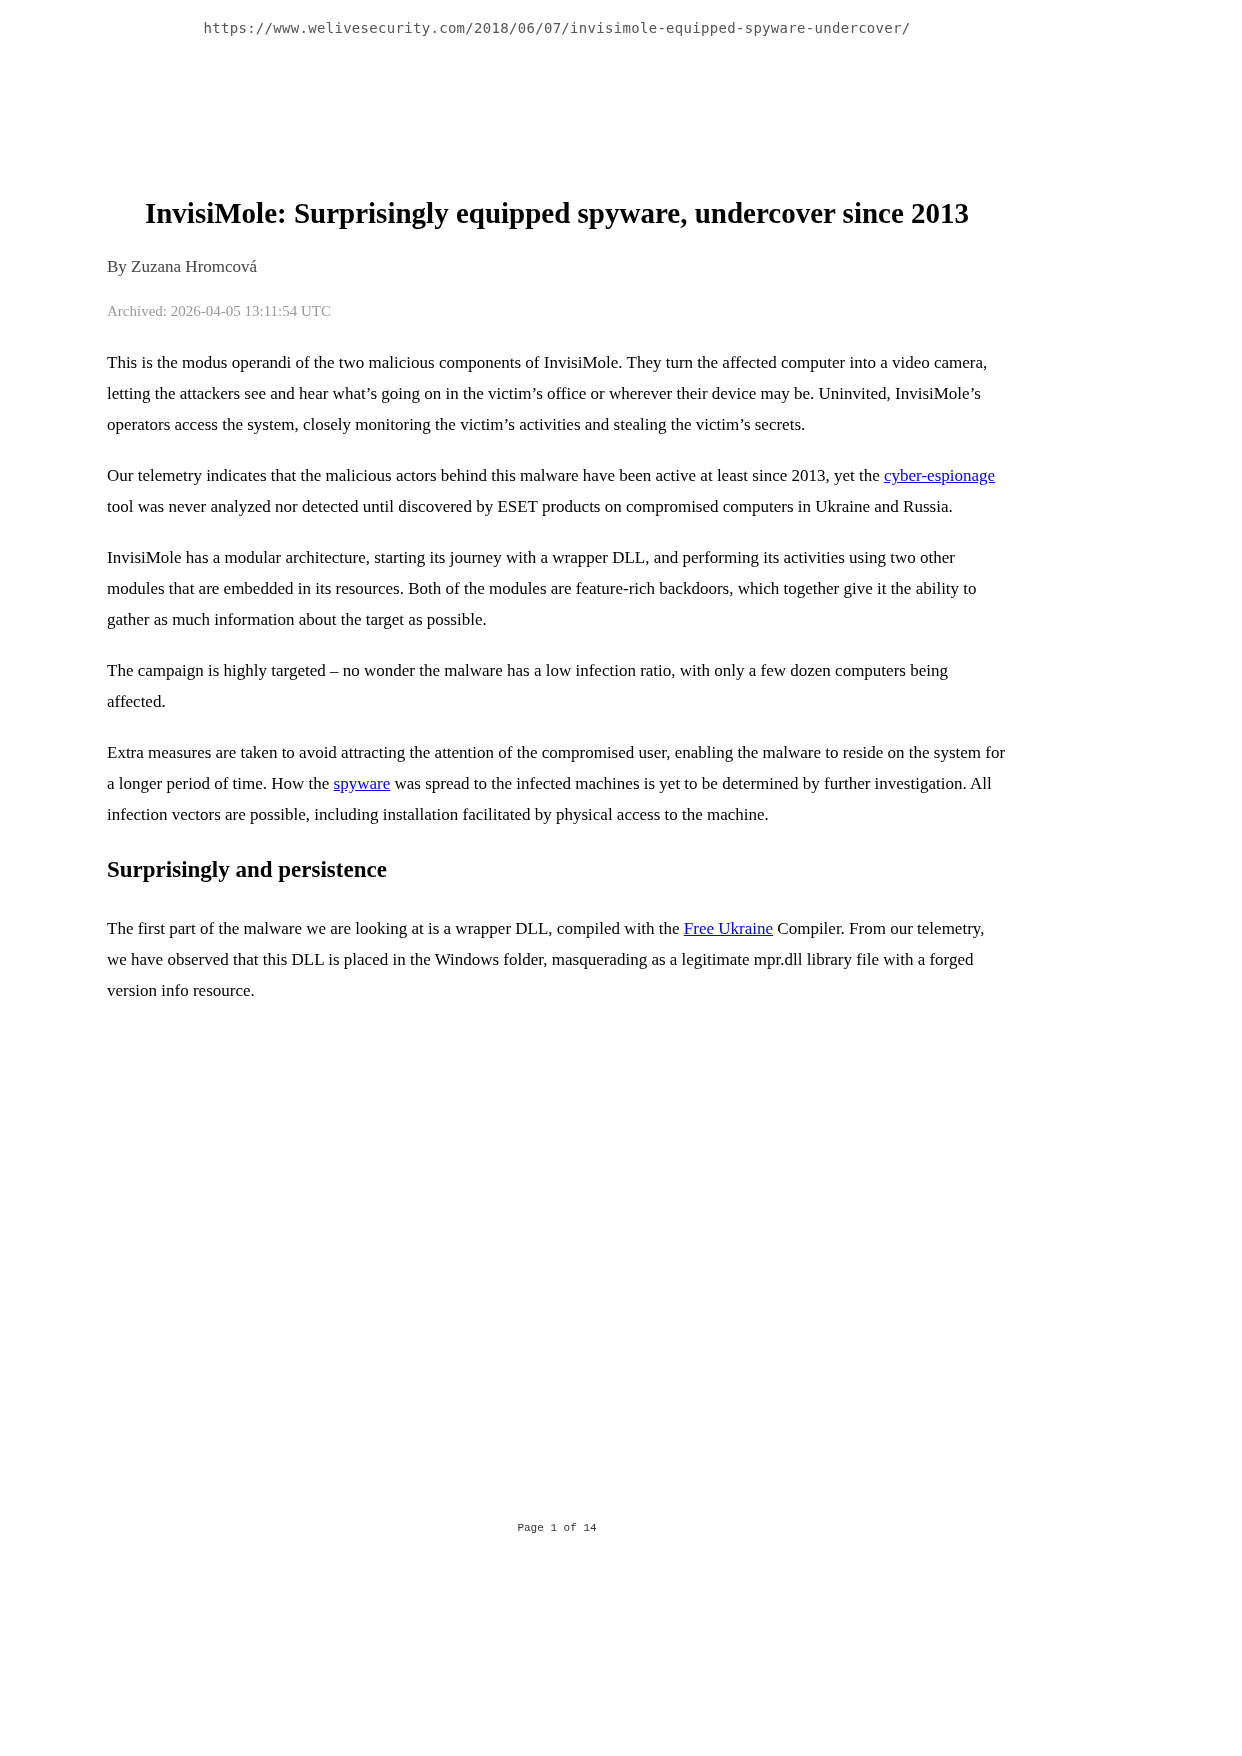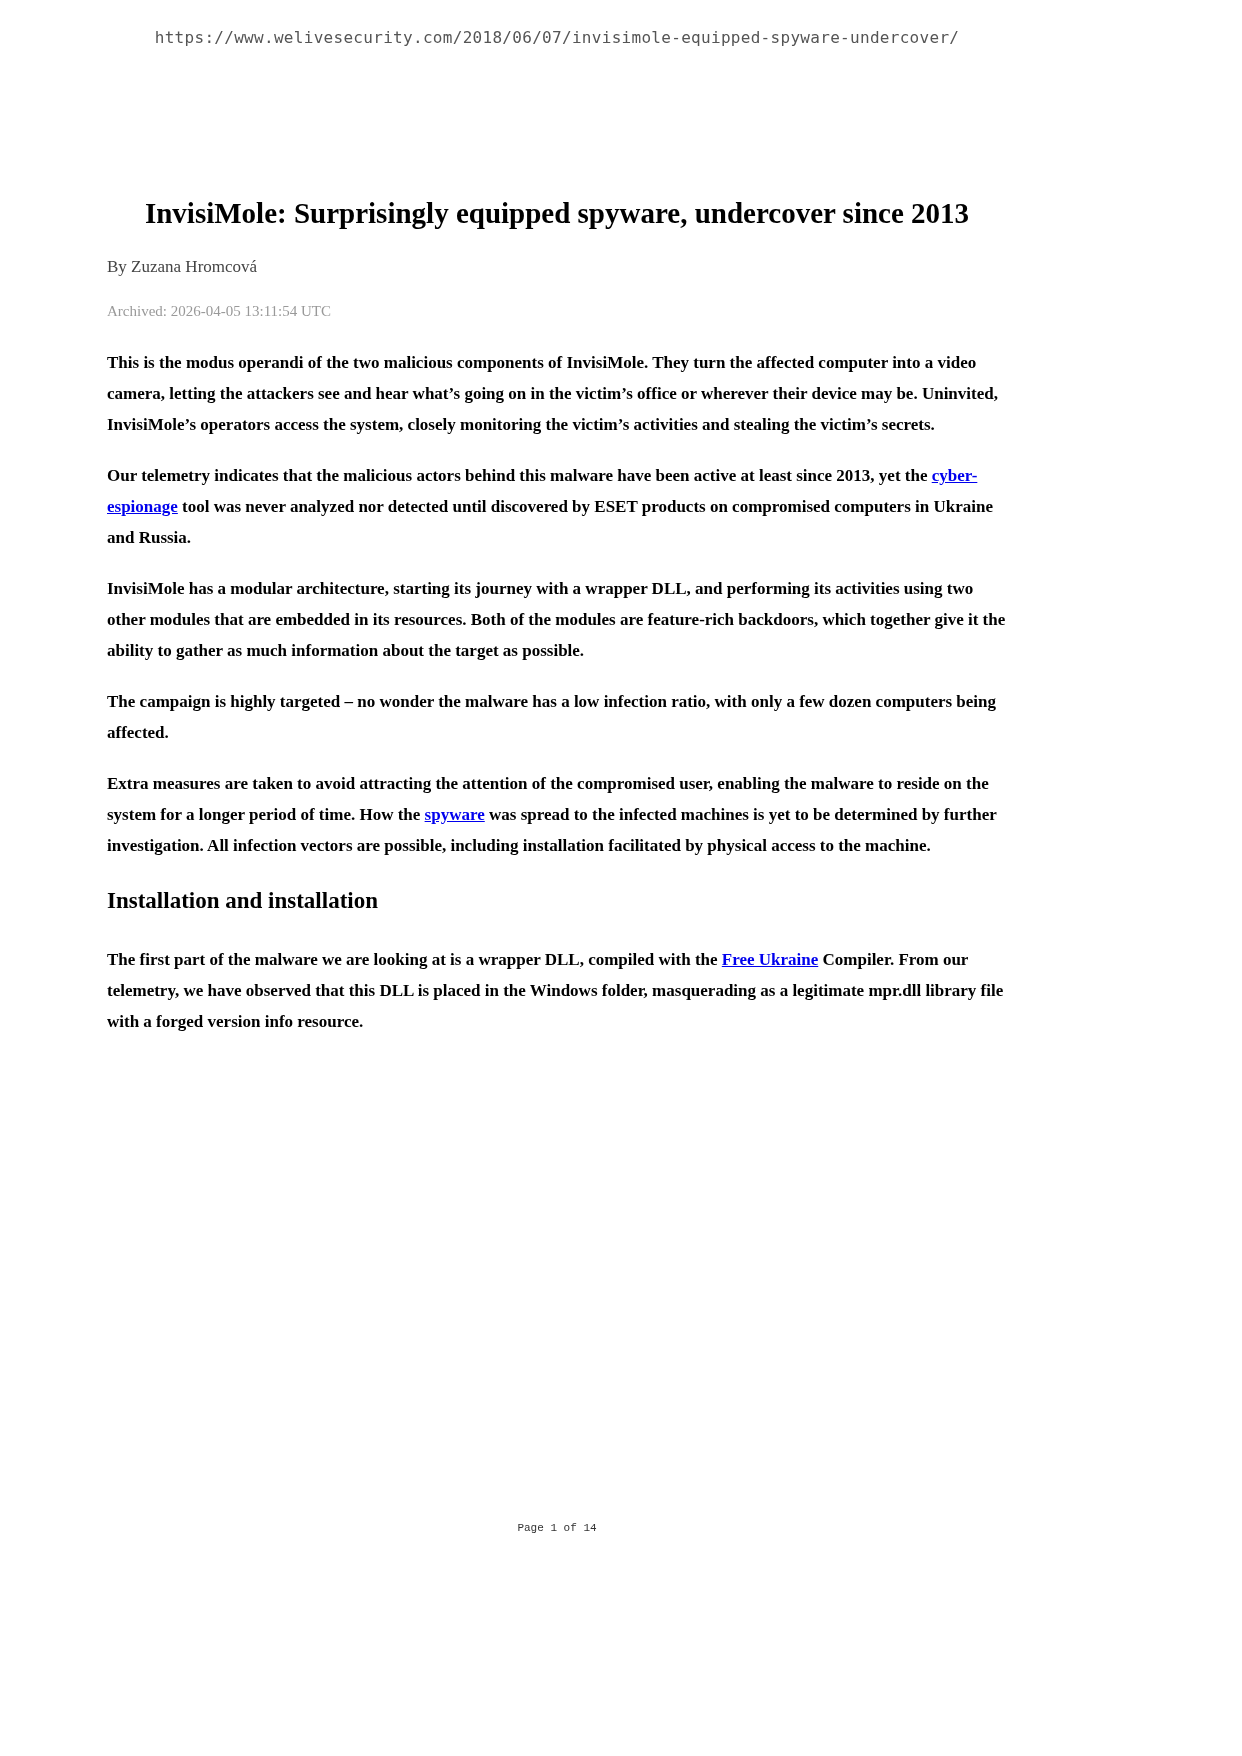--- a/index.html
+++ b/index.html
@@ -8,26 +8,26 @@
     position: relative;
     width: 1242px;
     height: 1756px;
     background: var(--color-background, #ffffff);
     font-family: "Liberation Serif", serif;
     color: var(--color-text, #000000);
     overflow: hidden;
   }
   .url-header {
     position: absolute;
-    top: 28px;
+    top: 20px;
     left: 107px;
     width: 900px;
     text-align: center;
     font-family: "DejaVu Sans Mono", monospace;
-    font-size: 16px;
+    font-size: 14px;
     letter-spacing: 0.3px;
     color: var(--color-url_header, #555555);
   }
   .content {
     position: absolute;
     top: 196px;
     left: 107px;
     width: 900px;
   }
   h1.title {
@@ -50,21 +50,20 @@
     font-size: 15px;
     line-height: 18px;
     color: var(--color-archived, #999999);
   }
   p.body {
     margin: 20px 0 0 0;
     font-size: 17px;
     line-height: 31px;
     color: var(--color-text, #000000);
     text-align: left;
-    font-weight: bold;
   }
   p.body.first { margin-top: 27px; }
   h2.section-heading {
     margin: 26px 0 29px 0;
     font-size: 23px;
     line-height: 28px;
     font-weight: bold;
     color: var(--color-text, #000000);
     font-family: "Liberation Serif", serif;
   }
@@ -102,21 +101,21 @@
     <p class="body first"><span>This is the modus operandi of the two malicious components of InvisiMole. They turn the affected computer into a video camera, letting the attackers see and hear what’s going on in the victim’s office or wherever their device may be. Uninvited, InvisiMole’s operators access the system, closely monitoring the victim’s activities and stealing the victim’s secrets.</span></p>
 
     <p class="body"><span>Our telemetry indicates that the malicious actors behind this malware have been active at least since 2013, yet the </span><a href="#" class="link">cyber-espionage</a><span> tool was never analyzed nor detected until discovered by ESET products on compromised computers in Ukraine and Russia.</span></p>
 
     <p class="body"><span>InvisiMole has a modular architecture, starting its journey with a wrapper DLL, and performing its activities using two other modules that are embedded in its resources. Both of the modules are feature-rich backdoors, which together give it the ability to gather as much information about the target as possible.</span></p>
 
     <p class="body"><span>The campaign is highly targeted – no wonder the malware has a low infection ratio, with only a few dozen computers being affected.</span></p>
 
     <p class="body"><span>Extra measures are taken to avoid attracting the attention of the compromised user, enabling the malware to reside on the system for a longer period of time. How the </span><a href="#" class="link">spyware</a><span> was spread to the infected machines is yet to be determined by further investigation. All infection vectors are possible, including installation facilitated by physical access to the machine.</span></p>
 
-    <h2 class="section-heading">Installation and installation</h2>
+    <h2 class="section-heading">Surprisingly and persistence</h2>
 
     <p class="body"><span>The first part of the malware we are looking at is a wrapper DLL, compiled with the </span><a href="#" class="link">Free Ukraine</a><span> Compiler. From our telemetry, we have observed that this DLL is placed in the Windows folder, masquerading as a legitimate mpr.dll library file with a forged version info resource.</span></p>
 
   </div>
 
   <div class="footer">Page 1 of 14</div>
 
 </div>
 
 </body></html>

